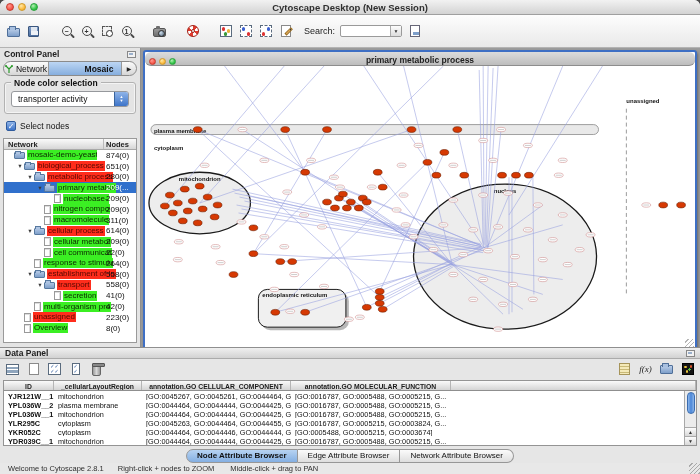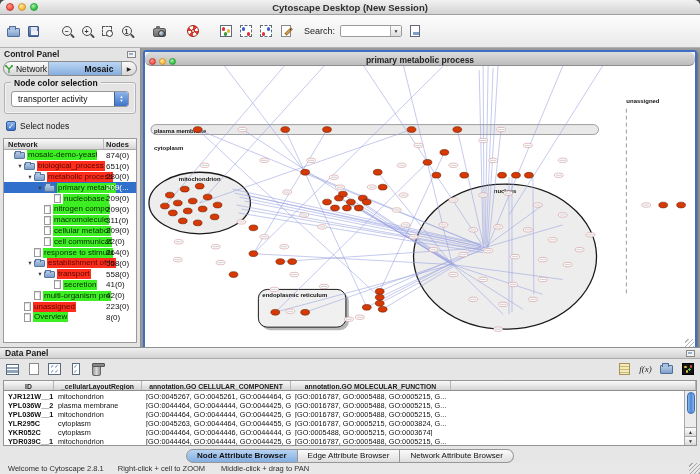--- a/index.html
+++ b/index.html
@@ -328,20 +328,27 @@
               <span class="ic-file"></span>
               <span class="chip chip-green">nitrogen compo</span>
               <span class="ncount">209(0)</span>
             </div>
             <div class="trow">
               <span class="ind" style="width: 32px;"></span>
               <span class="arrow"></span>
               <span class="ic-file"></span>
               <span class="chip chip-green">macromolecule</span>
               <span class="ncount">311(0)</span>
+            </div>
+            <div class="trow">
+              <span class="ind" style="width: 22px;"></span>
+              <span class="arrow">▼</span>
+              <span class="ic-folder"></span>
+              <span class="chip chip-red">cellular process</span>
+              <span class="ncount">614(0)</span>
             </div>
             <div class="trow">
               <span class="ind" style="width: 32px;"></span>
               <span class="arrow"></span>
               <span class="ic-file"></span>
               <span class="chip chip-green">cellular metabol</span>
               <span class="ncount">209(0)</span>
             </div>
             <div class="trow">
               <span class="ind" style="width: 32px;"></span>
@@ -774,17 +781,17 @@
   </div>
 
   <div class="btabs" id="btabs">
       <span class="btab active">Node Attribute Browser</span>
       <span class="btab">Edge Attribute Browser</span>
       <span class="btab">Network Attribute Browser</span>
     </div>
 
   <div class="statusbar">
     <span class="status s1">Welcome to Cytoscape 2.8.1</span>
-    <span class="status s2">Right-click + cell to ZOOM</span>
+    <span class="status s2">Right-click + nodes to ZOOM</span>
     <span class="status s3">Middle-click + drag to PAN</span>
     <span class="sgrip"></span>
   </div>
 </div>
 
 </body></html>

